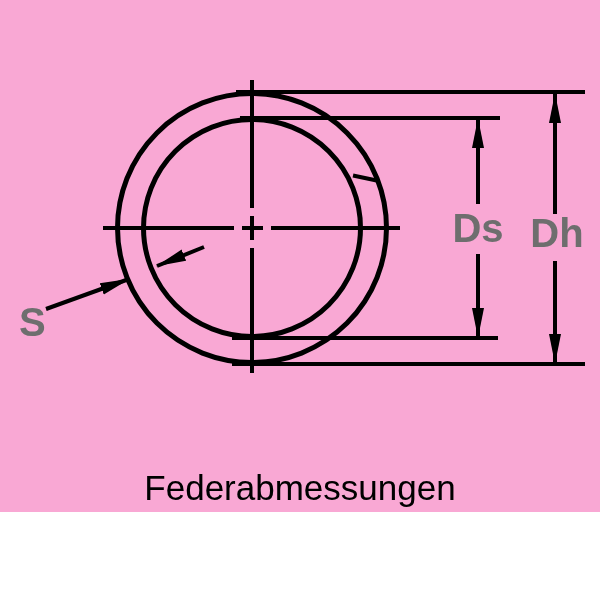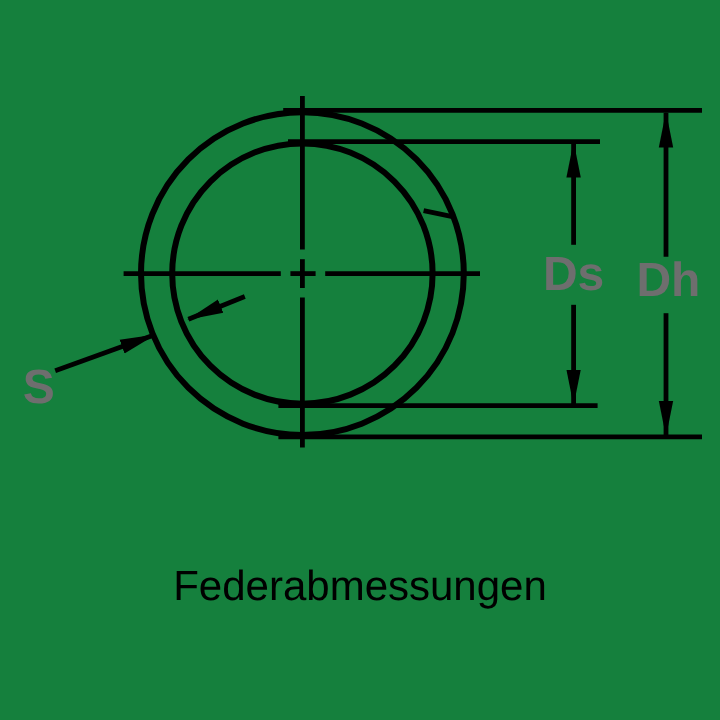--- a/index.html
+++ b/index.html
@@ -6,22 +6,22 @@
     margin: 0;
     padding: 0;
     background: #ffffff;
     width: 600px;
     height: 600px;
     font-family: "Liberation Sans", sans-serif;
   }
   .stage {
     position: relative;
     width: 600px;
-    height: 600px;
-    background: #15803d;
+    height: 512px;
+    background: #f9a8d4;
     overflow: hidden;
   }
   svg { display: block; }
   .ln {
     stroke: #000000;
     stroke-width: 4;
     fill: none;
     stroke-linecap: butt;
   }
   .circ {

